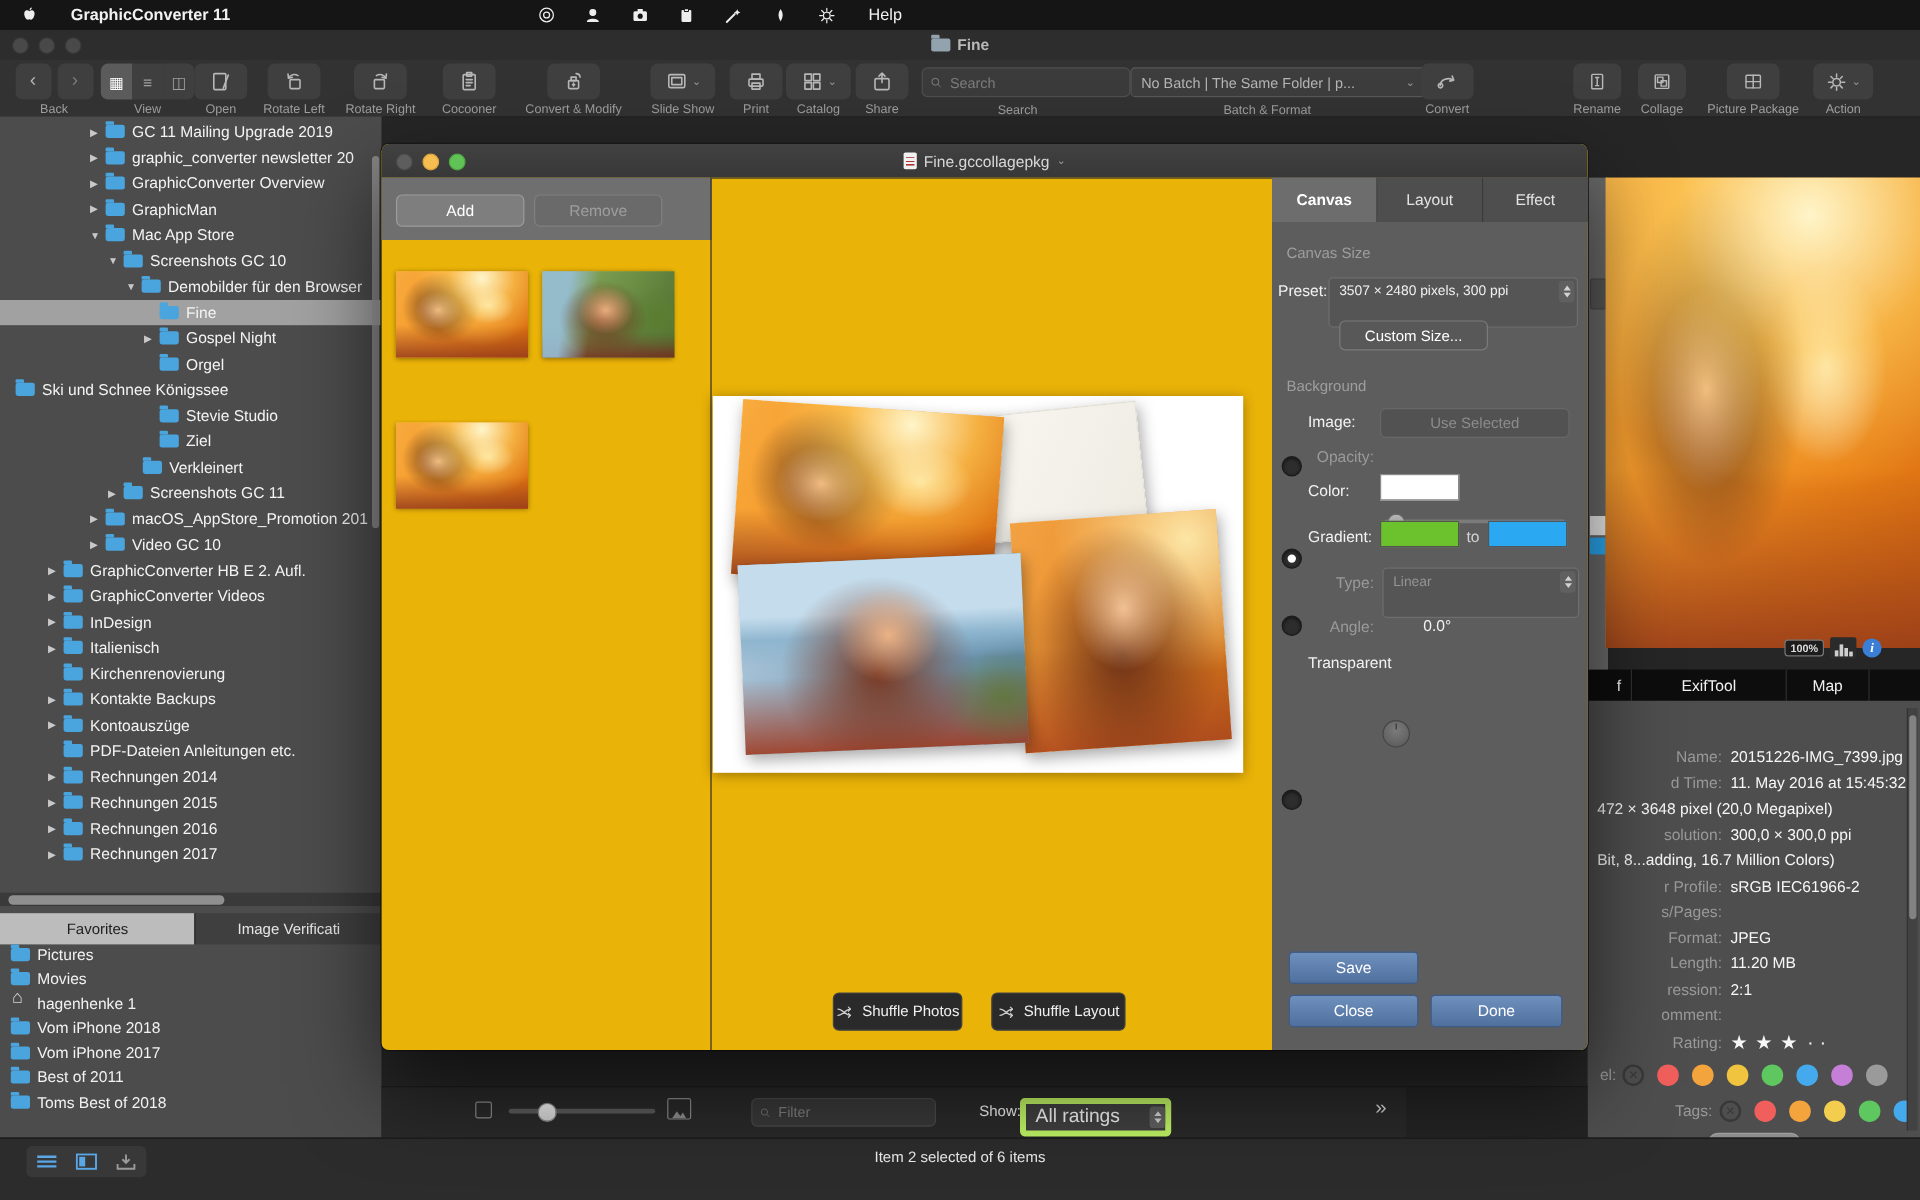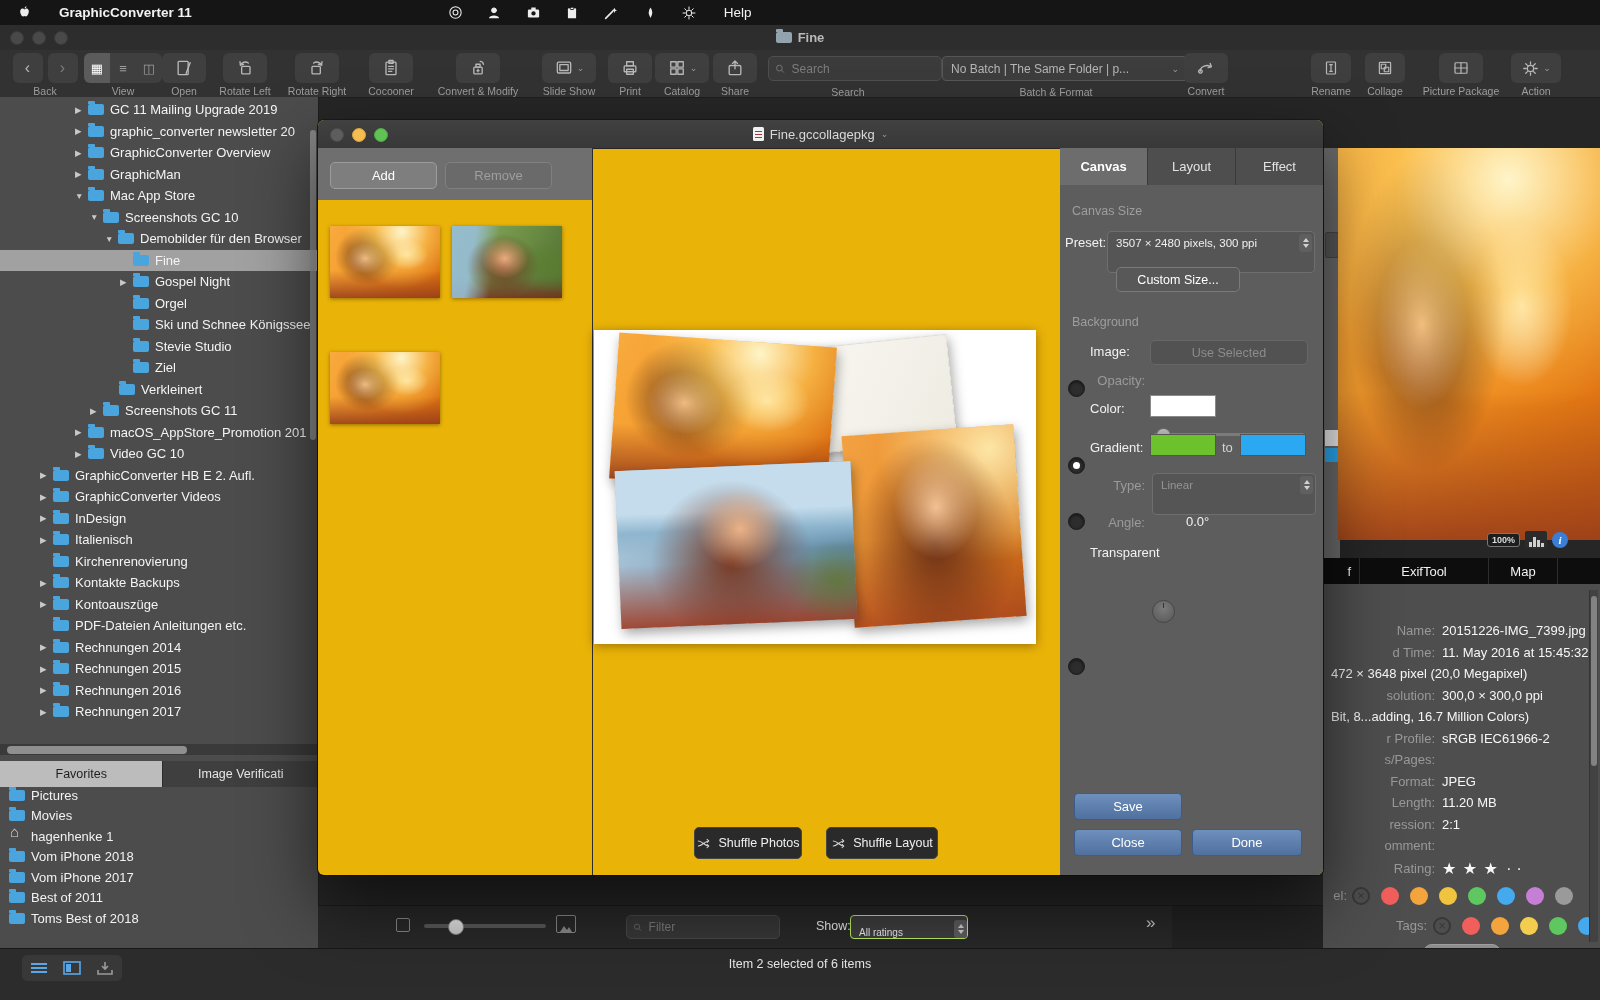--- a/index.html
+++ b/index.html
@@ -101,21 +101,21 @@
   .nodot{width:18px;height:18px;border-radius:50%;border:2px solid #383838;box-sizing:border-box;color:#383838;font-size:13px;line-height:14px;text-align:center;flex:none}
   #iscroll{position:absolute;left:1589px;top:590px;width:8px;height:352px;background:#424242;border-left:1px solid #333}
   #iscroll .thumb{position:absolute;left:1px;top:6px;width:6px;height:170px;border-radius:3px;background:#828282}
 
   
   #filterbar{position:absolute;left:318px;top:905px;width:854px;height:43px;background:#292929;border-top:1px solid #1b1b1b}
   .slider{position:relative;background:#5a5a5a;border-radius:2px;height:4px}
   .knob{position:absolute;top:-5px;width:14px;height:14px;border-radius:50%;background:linear-gradient(#f2f2f2,#c9c9c9);border:1px solid #8a8a8a}
   #filter-field{position:absolute;left:308px;top:9px;width:140px;height:22px;background:#383838;border:1px solid #4a4a4a;border-radius:5px;display:flex;align-items:center;gap:4px;padding:0 6px}
   #filter-field svg{stroke:#808080;fill:none;stroke-width:1.6}
-  #show-dd{position:absolute;left:532px;top:9px;width:108px;height:22px;background:#3f3f3f;border:1px solid #bef264;border-radius:4px;display:flex;align-items:flex-end;padding-left:8px;font-size:10px;color:#efefef}
+  #show-dd{position:absolute;left:532px;top:9px;width:108px;height:22px;background:#3f3f3f;border:5px solid #bef264;border-radius:4px;display:flex;align-items:center;padding-left:8px;font-size:16px;color:#efefef}
   .stepper{width:13px;height:18px;background:#5f5f5f;border-radius:3px;display:flex;flex-direction:column;align-items:center;justify-content:center;gap:2px;margin-left:auto;flex:none}
   .stepper i{width:0;height:0;border-left:3px solid transparent;border-right:3px solid transparent}
   .stepper .up{border-bottom:4px solid #d2d2d2}
   .stepper .dn{border-top:4px solid #d2d2d2}
   #statusbar{position:absolute;left:0;top:948px;width:1600px;height:52px;background:#2c2c2c;border-top:1px solid #191919}
   #statusbar .msg{position:absolute;left:0;top:8px;width:1600px;text-align:center;font-size:12.5px;color:#e9e9e9}
   #view-icons{position:absolute;left:22px;top:6px;width:100px;height:26px;background:#383838;border-radius:5px;display:flex;align-items:center;justify-content:space-around}
 
   
   #dialog{position:absolute;left:318px;top:120px;width:1005px;height:755px;background:#eab308;border-radius:6px;
@@ -462,21 +462,21 @@
       <div class="trow" style="padding-left: 120px;">
         <span class="disc">▶</span>
         <span class="ficon"></span>
         <span>Gospel Night</span>
       </div>
       <div class="trow" style="padding-left: 120px;">
         <span class="disc"></span>
         <span class="ficon"></span>
         <span>Orgel</span>
       </div>
-      <div class="trow" style="padding-left: 120px;">
+      <div class="trow" style="">
         <span class="disc"></span>
         <span class="ficon"></span>
         <span>Ski und Schnee Königssee</span>
       </div>
       <div class="trow" style="padding-left: 120px;">
         <span class="disc"></span>
         <span class="ficon"></span>
         <span>Stevie Studio</span>
       </div>
       <div class="trow" style="padding-left: 120px;">

